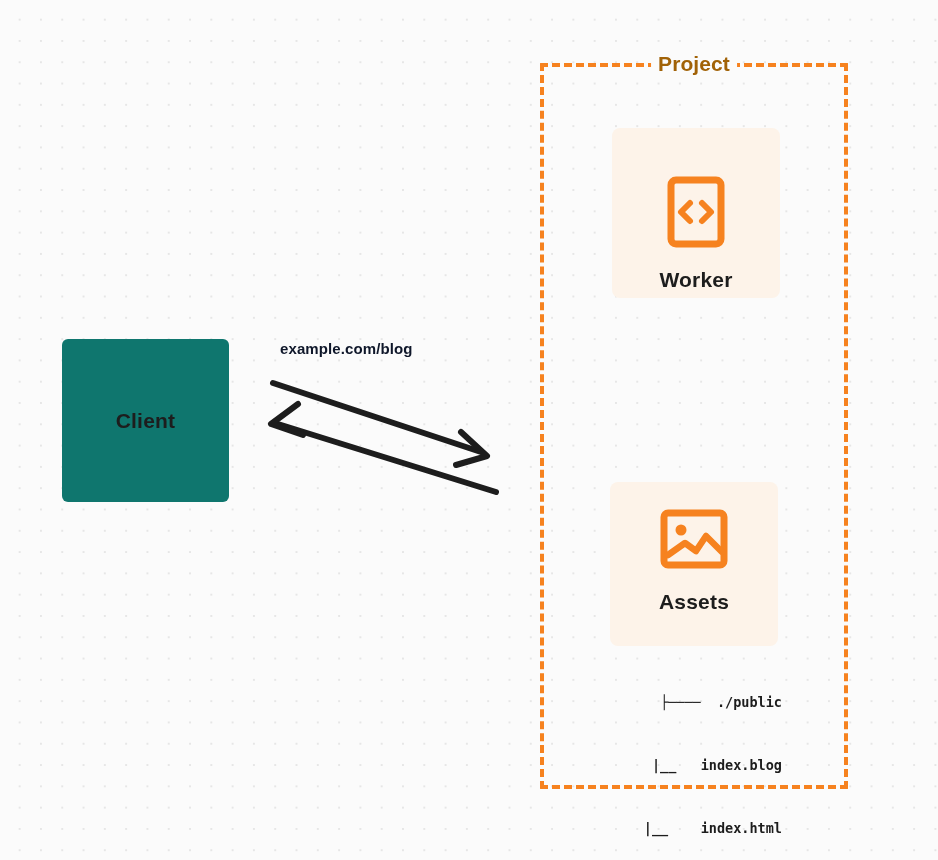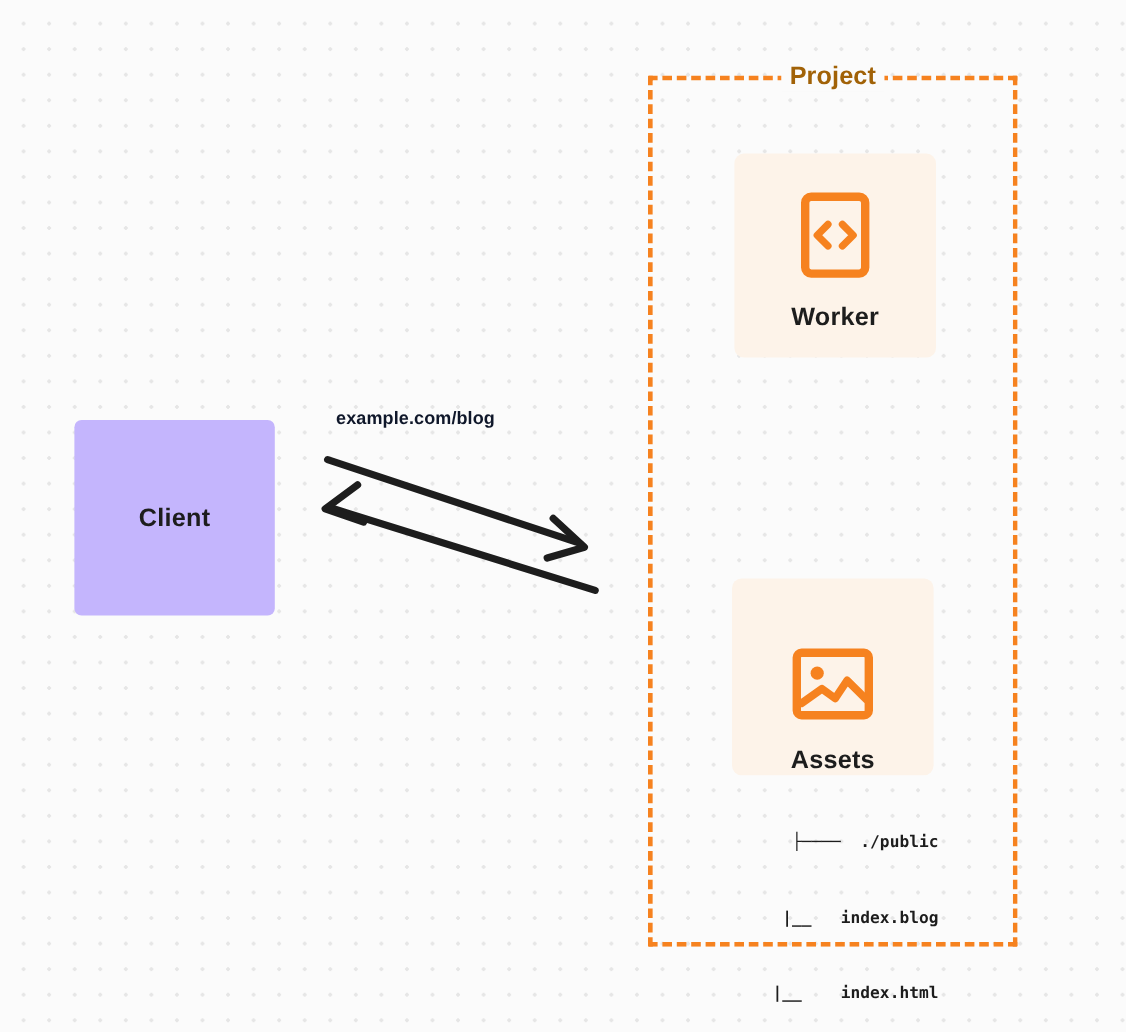--- a/index.html
+++ b/index.html
@@ -20,24 +20,24 @@
   #canvas {
     position: relative;
     width: 938px;
     height: 860px;
   }
 
   
   .client-box {
     position: absolute;
     left: 62px;
-    top: 350px;
+    top: 339px;
     width: 167px;
     height: 163px;
-    background: #c4b5fd;
+    background: #0f766e;
     border-radius: 6px;
     display: flex;
     align-items: center;
     justify-content: center;
   }
   .client-label {
     font-size: 21px;
     font-weight: bold;
     color: #1d1d1d;
     letter-spacing: 0.2px;
@@ -75,30 +75,29 @@
     background: #fdf3e9;
     border-radius: 8px;
     display: flex;
     flex-direction: column;
     align-items: center;
   }
   .tile-worker {
     left: 612px;
     top: 128px;
     height: 170px;
-    padding-top: 32px;
+    padding-top: 48px;
     box-sizing: border-box;
   }
   .tile-assets {
     left: 610px;
     top: 482px;
     height: 164px;
     padding-top: 26px;
     box-sizing: border-box;
-    justify-content: flex-end;
   }
   .tile-icon {
     display: block;
   }
   .tile-label {
     margin-top: 16px;
     font-size: 21px;
     font-weight: bold;
     color: #1d1d1d;
     letter-spacing: 0.2px;

